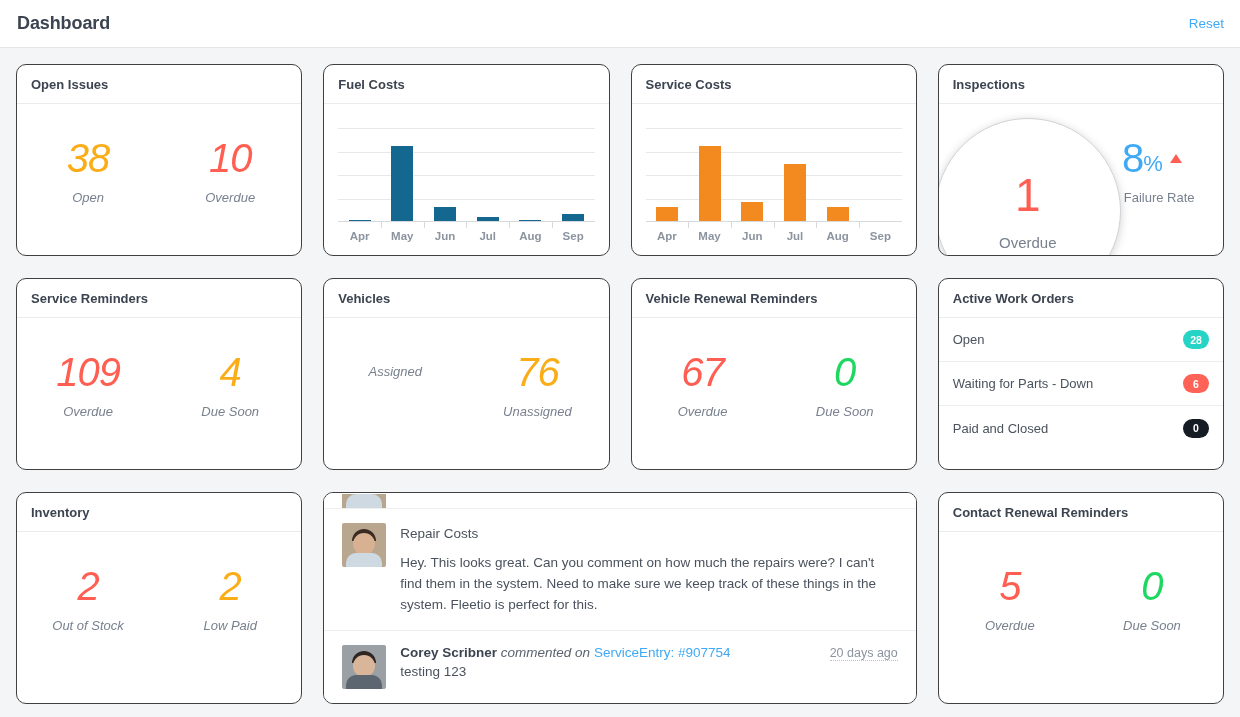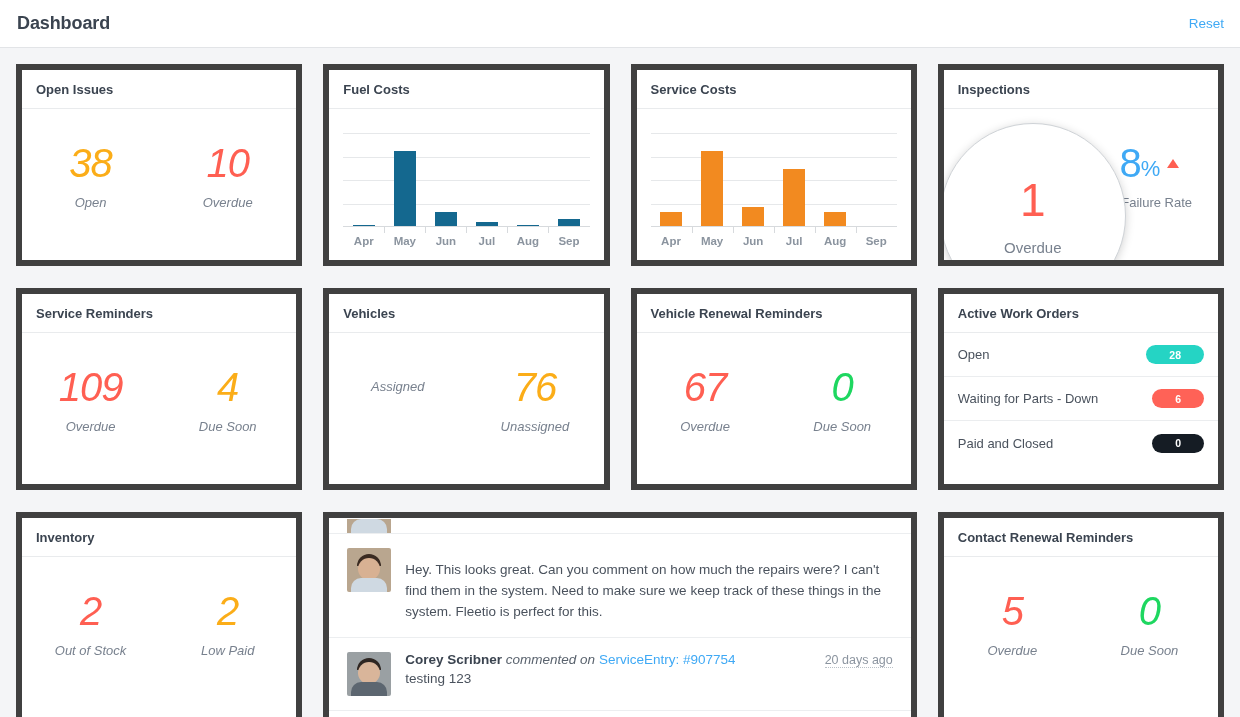--- a/index.html
+++ b/index.html
@@ -39,22 +39,22 @@
     display: grid;
     grid-template-columns: repeat(4, 1fr);
     grid-auto-rows: min-content;
     column-gap: 21px;
     row-gap: 22px;
     position: relative;
   }
 
   .card {
     background: #ffffff;
-    border: 6px solid #404040;
-    border-radius: 0;
+    border: 1px solid #404040;
+    border-radius: 10px;
     overflow: hidden;
     position: relative;
   }
   .card-head {
     height: 39px;
     display: flex;
     align-items: center;
     padding: 0 14px;
     border-bottom: 1px solid #e9ebed;
   }
@@ -166,21 +166,21 @@
   .badge {
     min-width: 26px;
     height: 19px;
     border-radius: 10px;
     color: #ffffff;
     font-size: 10.5px;
     font-weight: bold;
     display: inline-flex;
     align-items: center;
     justify-content: center;
-    padding: 0 23px;
+    padding: 0 7px;
   }
   .badge-teal { background: #25d4c4; }
   .badge-red  { background: #ff6257; }
   .badge-dark { background: #151c24; }
   .wo-card .card-body { height: 151px; padding-top: 0; }
 
   
   .feed-card {
     grid-column: 2 / span 2;
     height: 212px;
@@ -549,20 +549,21 @@
         </div>
       </div>
 
       <div class="feed-item">
         <div class="avatar">
           <span class="hair"></span>
           <span class="face"></span>
           <span class="body"></span>
         </div>
         <div class="feed-main">
+          <div class="feed-sub">Repair Costs</div>
           <div class="feed-text">Hey. This looks great. Can you comment on how much the repairs were? I can't find them in the system. Need to make sure we keep track of these things in the system. Fleetio is perfect for this.</div>
         </div>
       </div>
 
       <div class="feed-item">
         <div class="avatar alt">
           <span class="hair"></span>
           <span class="face"></span>
           <span class="body"></span>
         </div>

